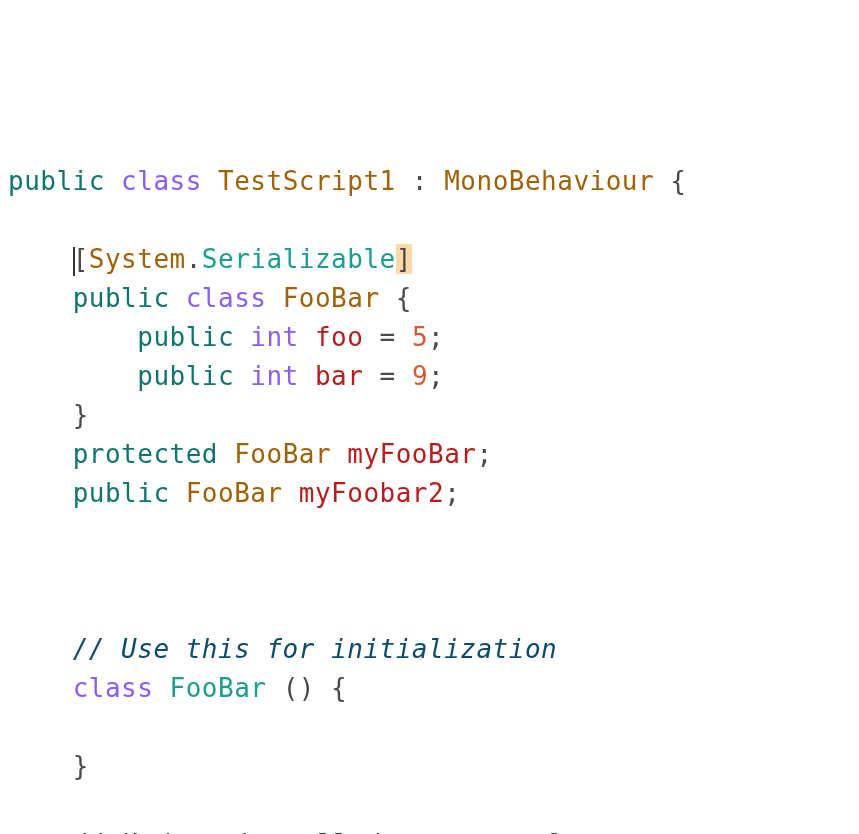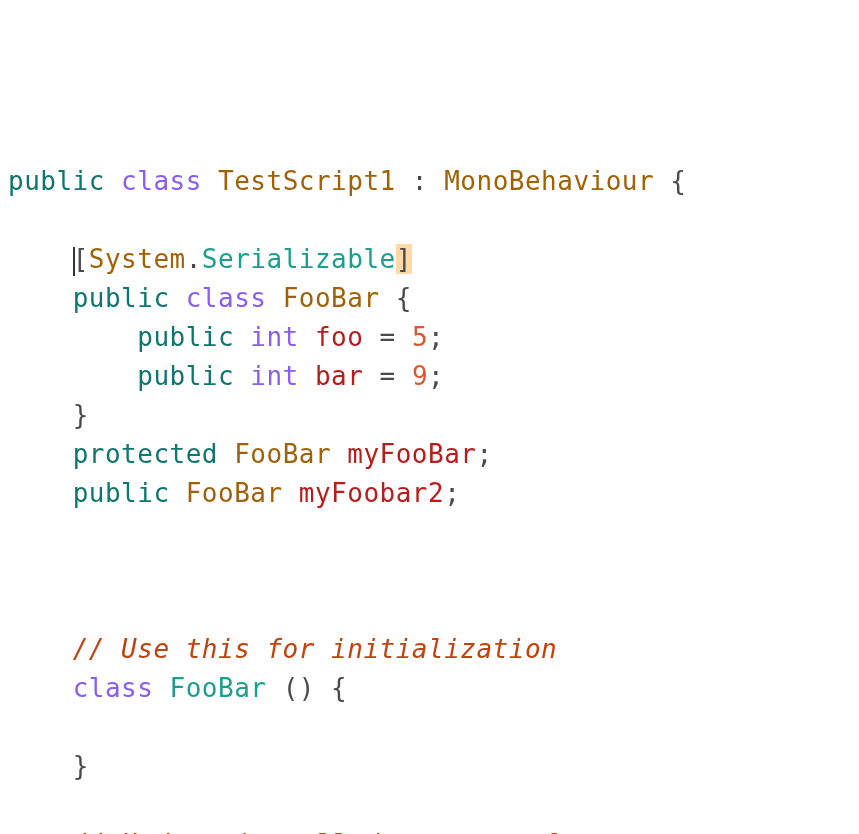--- a/index.html
+++ b/index.html
@@ -19,21 +19,21 @@
     }
     .kw-access { color: #0f766e; } 
     .kw-type { color: #8b5cf6; } 
     .type-name { color: #a16207; } 
     .attr { color: #1a9e8f; text-align: right; } 
     .punct { color: #4a4a4a; }
     .bracket-hl { background: #ffd9a8; color: #4a4a4a; }
     .ident { color: #b91c1c; }
     .method { color: #1a9e8f; }
     .num { color: #d65a31; }
-    .comment { color: #c2410c; font-style: italic; }
+    .comment { color: #0c4a6e; font-style: italic; }
     .cursor {
       display: inline-block;
       width: 2px;
       height: 1.1em;
       background: #333;
       vertical-align: text-bottom;
       margin-right: -2px;
       position: relative;
       top: 2px;
     }

